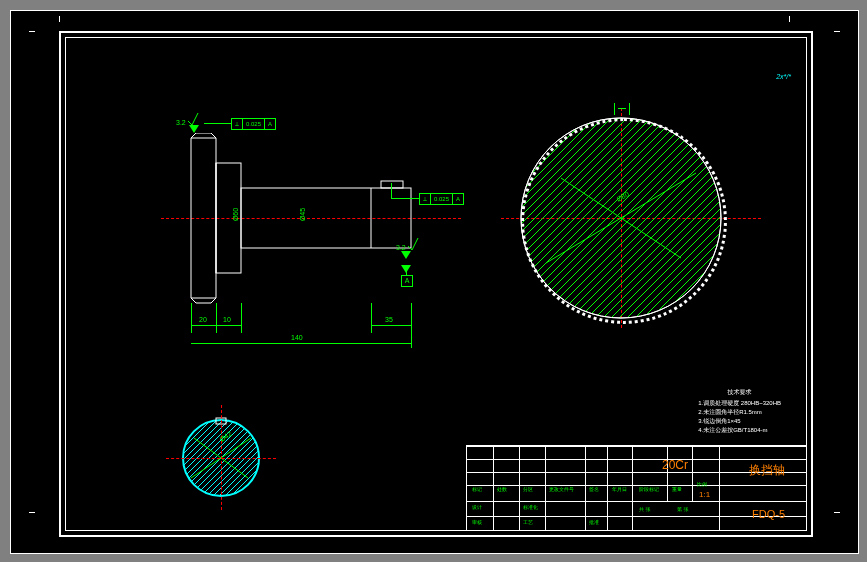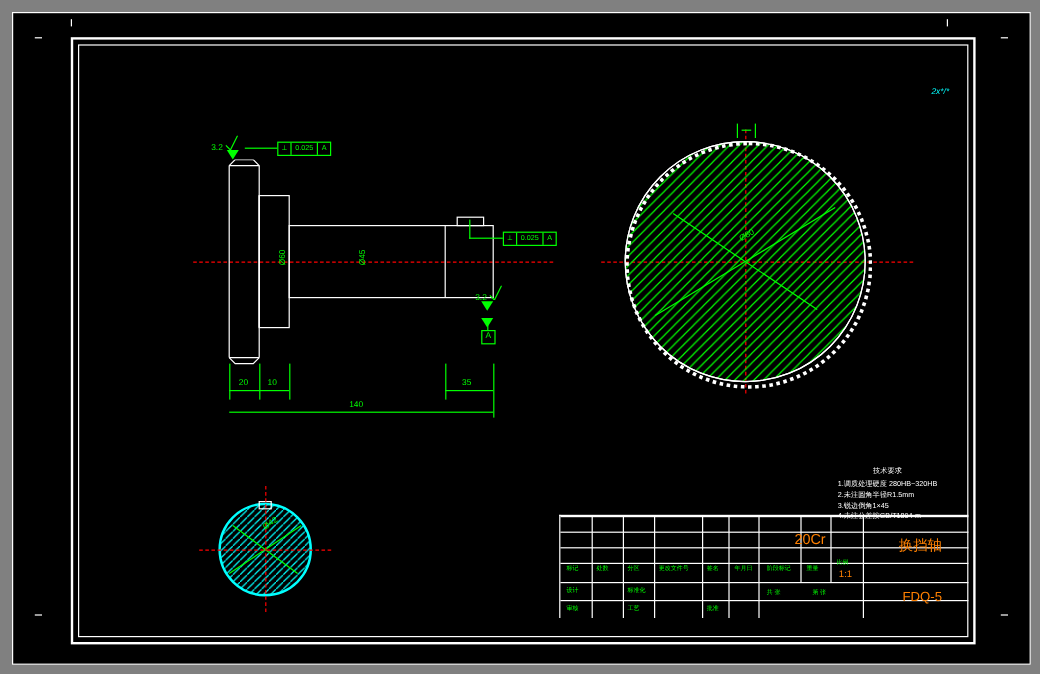--- a/index.html
+++ b/index.html
@@ -18,21 +18,21 @@
   .green-text{color:#00ff00;font-size:7px;position:absolute}
   .cyan-text{color:#00ffff;font-size:7px;position:absolute}
   .orange-text{color:#ff8000;font-size:8px;position:absolute}
   .tol-box{position:absolute;border:1px solid #00ff00;display:flex;height:10px}
   .tol-cell{border-right:1px solid #00ff00;font-size:6px;color:#00ff00;padding:0 3px;line-height:10px}
   .tol-cell:last-child{border-right:none}
   .dim-line{position:absolute;background:#00ff00}
   .ext-line{position:absolute;background:#00ff00}
   .datum-tri{position:absolute;width:0;height:0;border-left:5px solid transparent;border-right:5px solid transparent;border-top:8px solid #00ff00}
   .datum-box{position:absolute;border:1px solid #00ff00;width:10px;height:10px;color:#00ff00;font-size:7px;text-align:center;line-height:10px}
-  .title-block{position:absolute;right:4px;bottom:20px;width:340px;height:85px;border:1px solid #fff;border-right:none;border-bottom:none}
+  .title-block{position:absolute;right:4px;bottom:4px;width:340px;height:85px;border:1px solid #fff;border-right:none;border-bottom:none}
   .tb-row{position:absolute;left:0;right:0;border-top:1px solid #fff;height:16px}
   .tb-vline{position:absolute;top:0;bottom:0;width:1px;background:#fff}
   svg{position:absolute}
   .req-block{position:absolute;right:30px;bottom:100px;color:#fff;font-size:6px;text-align:left}
 </style>
 </head>
 <body>
 
 <div class="viewport">
   <div class="corner-tick ct1"></div>

